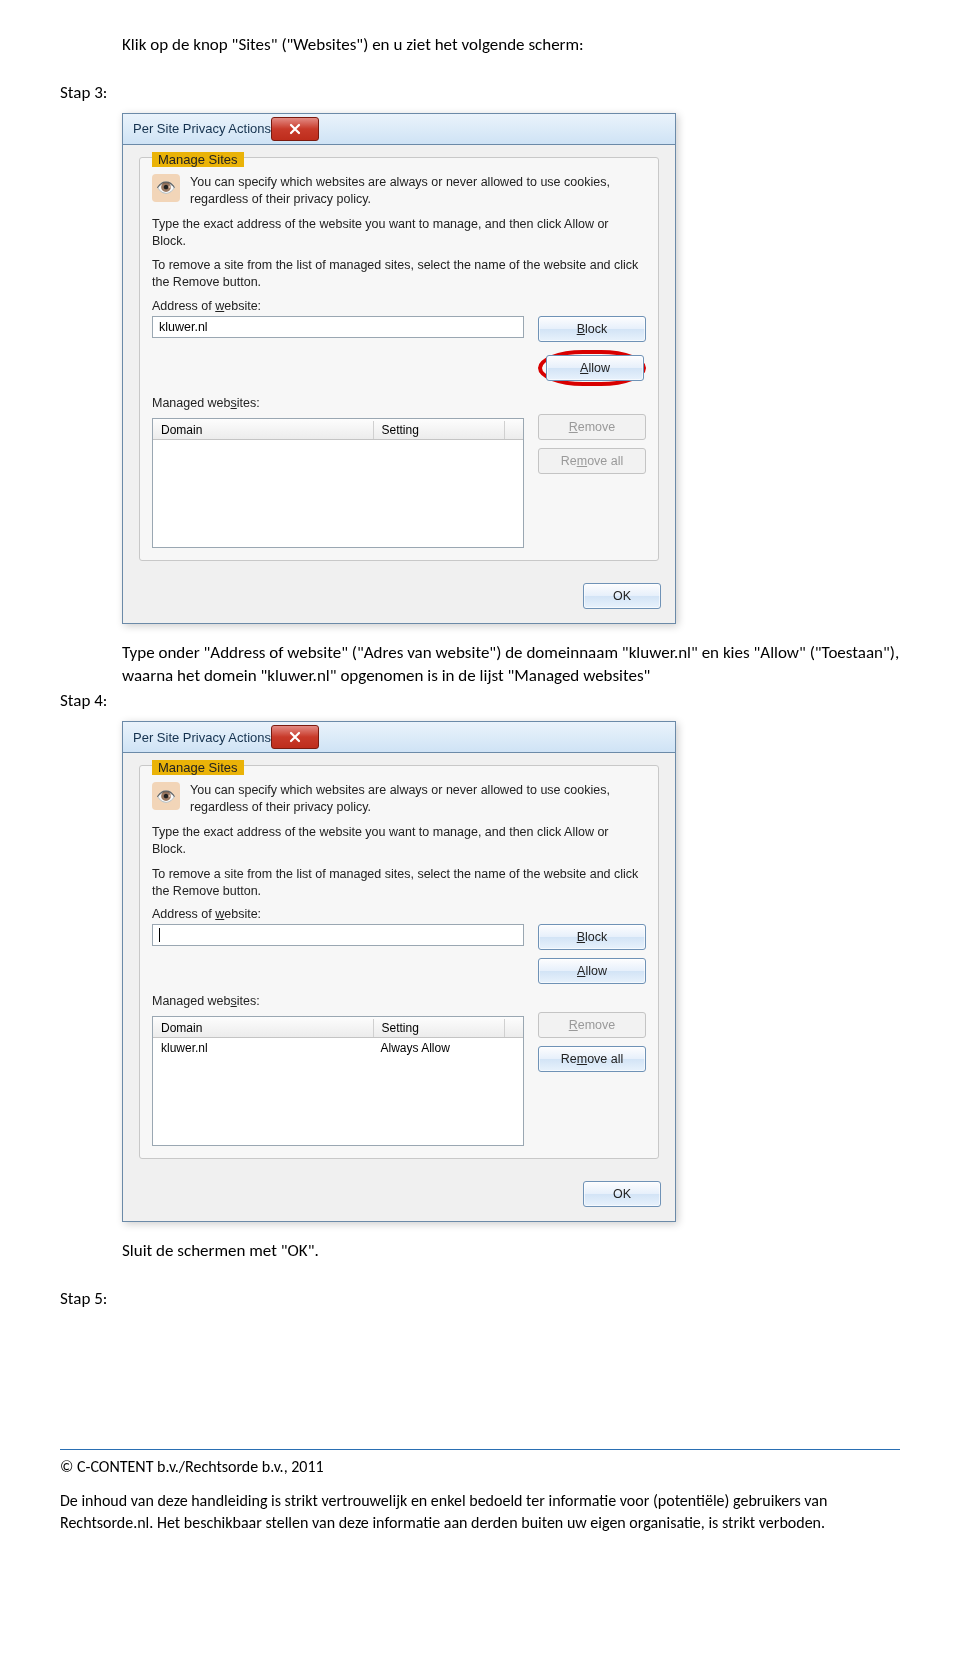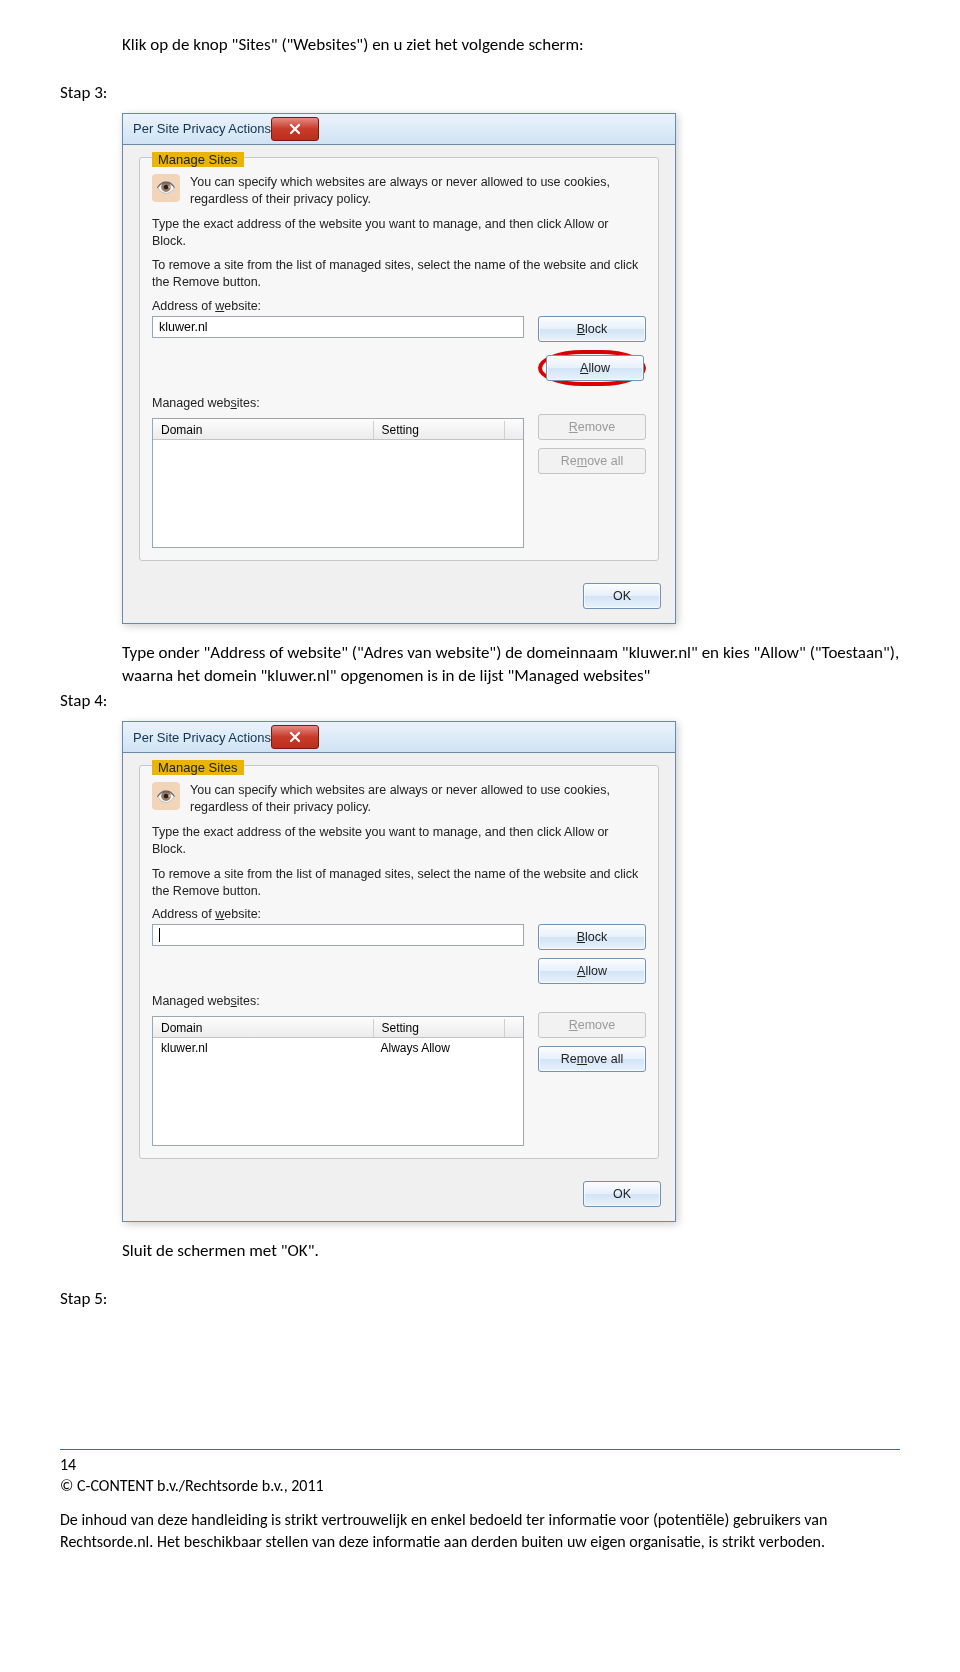--- a/index.html
+++ b/index.html
@@ -358,16 +358,15 @@
   </div>
 
   <div class="step-line">
     <span class="step-label">Stap 5:</span>
     <span class="step-body">Sluit de schermen met "OK".</span>
   </div>
 
 </div>
 
 <div class="footer">
-  <div class="pnum">14</div>
   <div class="copyright">© C-CONTENT b.v./Rechtsorde b.v., 2011</div>
   <div class="disclaim">De inhoud van deze handleiding is strikt vertrouwelijk en enkel bedoeld ter informatie voor (potentiële) gebruikers van Rechtsorde.nl. Het beschikbaar stellen van deze informatie aan derden buiten uw eigen organisatie, is strikt verboden.</div>
 </div>
 
 </body></html>

